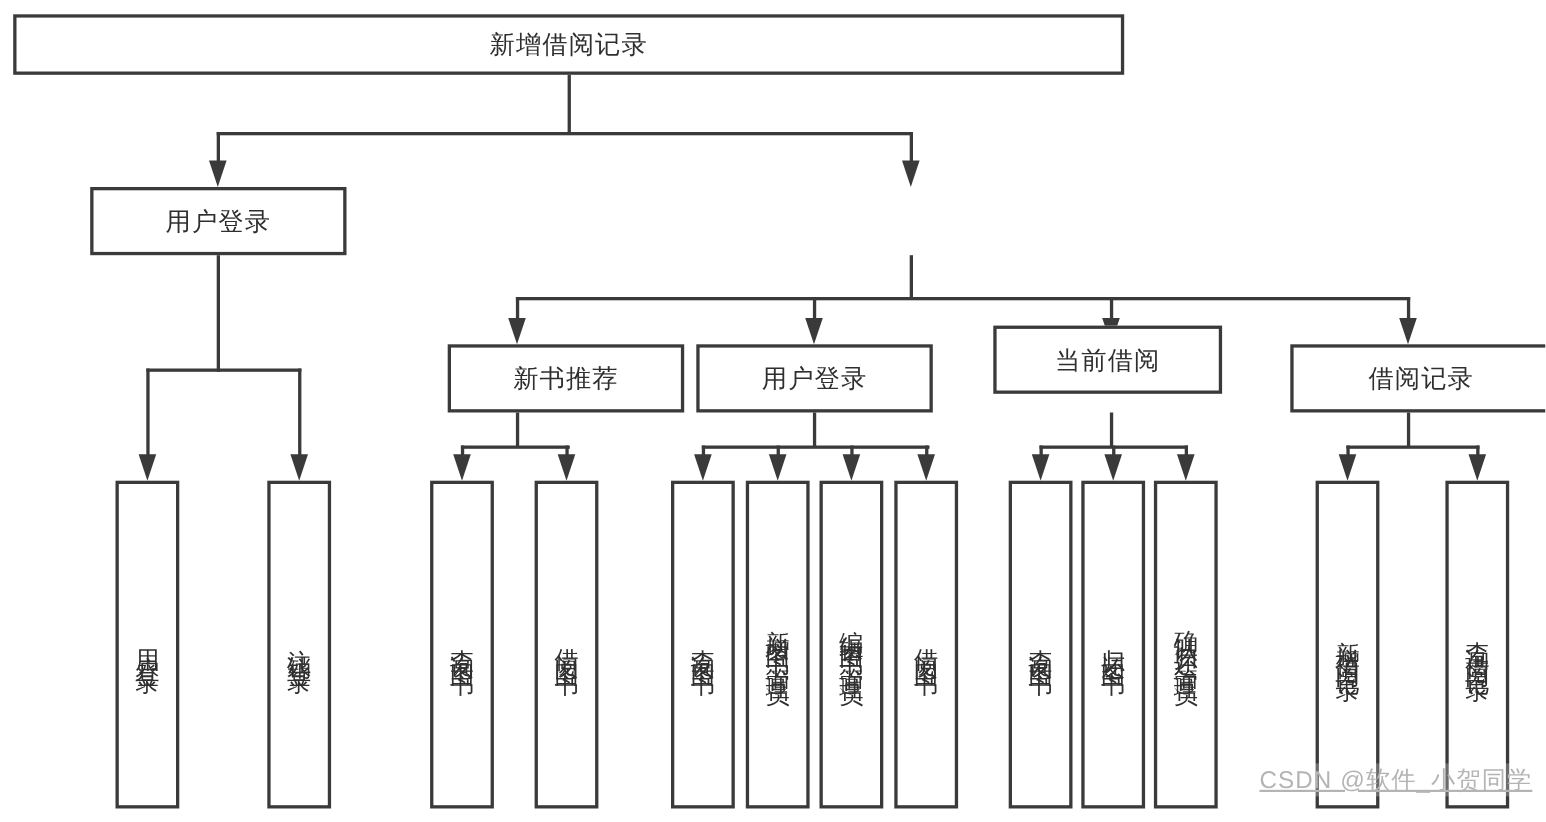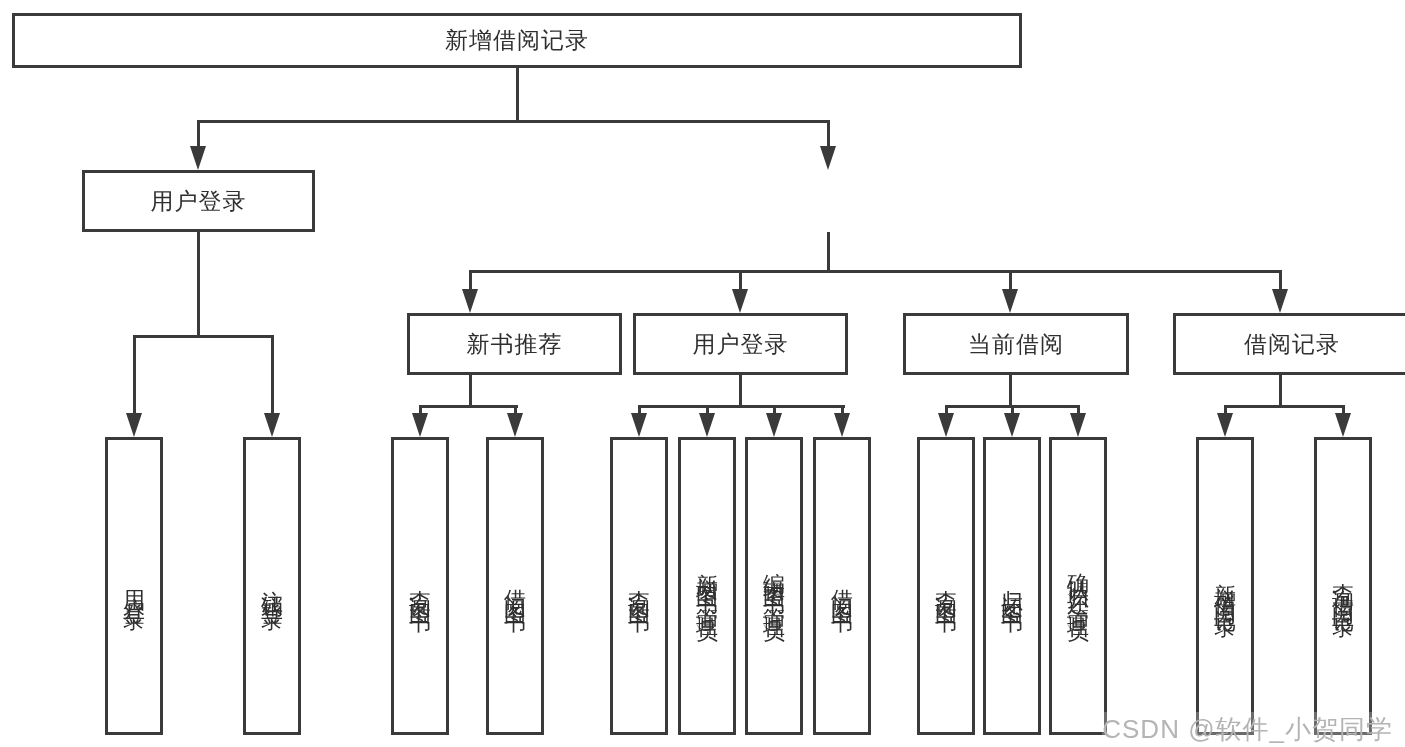--- a/index.html
+++ b/index.html
@@ -27,22 +27,22 @@
     font-size:22px;line-height:1;letter-spacing:7px;white-space:nowrap;color:var(--text);
   }
   .vl{position:absolute;width:3px;background:var(--line);}
   .hl{position:absolute;height:3px;background:var(--line);}
   .ah{
     position:absolute;width:0;height:0;
     border-left:8px solid transparent;border-right:8px solid transparent;
     border-top:24px solid var(--line);
   }
   .watermark{
-    position:absolute;right:12px;bottom:0;font-size:26px;color:var(--wm);
-    background:rgba(255,255,255,0.25);z-index:5;letter-spacing:1px;
+    position:absolute;right:12px;bottom:23px;font-size:22px;color:var(--wm);
+    background:rgba(255,255,255,0.25);z-index:5;letter-spacing:1px;text-decoration:underline;
   }
 </style>
 </head>
 <body>
 
 <div class="stage">
 
   <div class="box" style="left:12px;top:13px;width:1010px;height:55px;">新增借阅记录</div>
 
   <div class="vl" style="left:516px;top:68px;height:54px;"></div>
@@ -67,21 +67,21 @@
   <div class="ah" style="left:462px;top:289px;"></div>
   <div class="vl" style="left:739px;top:270px;height:23px;"></div>
   <div class="ah" style="left:732px;top:289px;"></div>
   <div class="vl" style="left:1009px;top:270px;height:23px;"></div>
   <div class="ah" style="left:1002px;top:289px;"></div>
   <div class="vl" style="left:1279px;top:270px;height:23px;"></div>
   <div class="ah" style="left:1272px;top:289px;"></div>
 
   <div class="box" style="left:363px;top:313px;width:215px;height:62px;margin-left:44px;">新书推荐</div>
   <div class="box" style="left:633px;top:313px;width:215px;height:62px;">用户登录</div>
-  <div class="box" style="left:903px;top:313px;width:226px;height:62px;">当前借阅</div>
+  <div class="box" style="left:903px;top:296px;width:208px;height:62px;">当前借阅</div>
   <div class="box" style="left:1173px;top:313px;width:238px;height:62px;">借阅记录</div>
 
   <div class="vl" style="left:469px;top:375px;height:32px;"></div>
   <div class="hl" style="left:419px;top:405px;width:99px;"></div>
   <div class="vl" style="left:419px;top:405px;height:12px;"></div>
   <div class="ah" style="left:412px;top:413px;"></div>
   <div class="vl" style="left:514px;top:405px;height:12px;"></div>
   <div class="ah" style="left:507px;top:413px;"></div>
 
   <div class="vl" style="left:739px;top:375px;height:32px;"></div>

